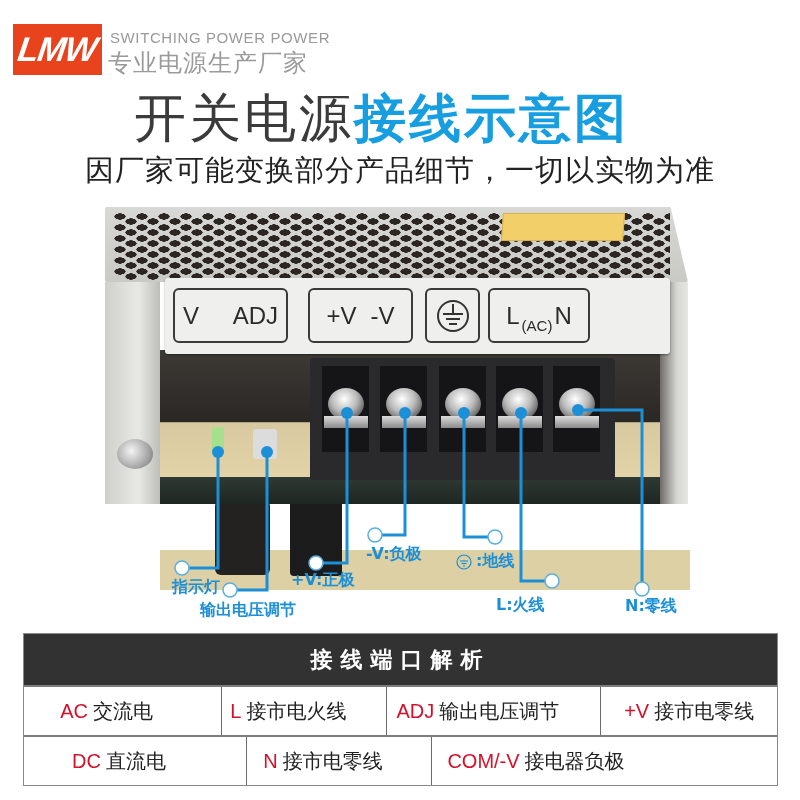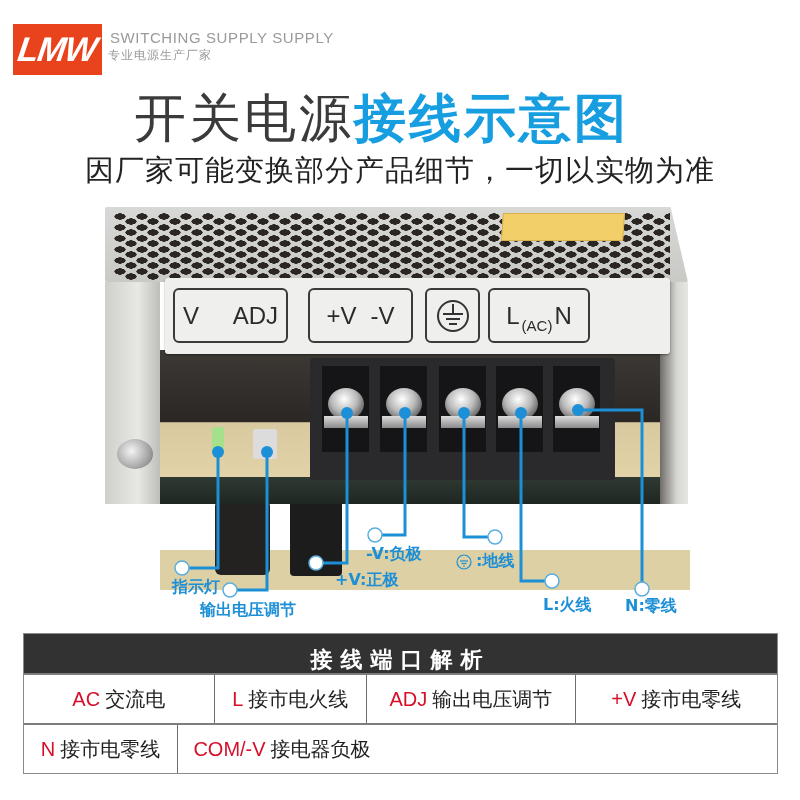--- a/index.html
+++ b/index.html
@@ -6,21 +6,21 @@
   html, body { width:800px; height:800px; background:#ffffff; overflow:hidden; }
   body { position:relative; font-family:"DejaVu Sans", "Liberation Sans", sans-serif; }
 
   
   .logo-box { position:absolute; left:13px; top:24px; width:89px; height:51px; background:#e8431d;
     display:flex; align-items:center; justify-content:center; }
   .logo-text { color:#fff; font-family:"Liberation Sans", sans-serif; font-weight:bold; font-style:italic;
     font-size:34px; letter-spacing:-1px; transform:skewX(-8deg); }
   .brand-en { position:absolute; left:110px; top:29px; font-family:"Liberation Sans", sans-serif;
     font-size:15px; color:#9a9a9a; letter-spacing:0.6px; }
-  .brand-cn { position:absolute; left:108px; top:47px; font-size:12px; color:#9a9a9a; letter-spacing:1px; }
+  .brand-cn { position:absolute; left:108px; top:47px; font-size:24px; color:#9a9a9a; letter-spacing:1px; }
 
   
   .title { position:absolute; left:0; width:763px; top:86px; text-align:center; font-size:52px;
     letter-spacing:3px; white-space:nowrap; line-height:64px; }
   .title .gray { color:#3b3b3b; font-weight:300; }
   .title .blue { color:#169ee0; font-weight:bold; }
   .subtitle { position:absolute; left:0; width:800px; top:150px; text-align:center; font-size:29px;
     color:#222; letter-spacing:1px; line-height:40px; }
 
   
@@ -67,38 +67,38 @@
   .screw { position:absolute; left:6px; top:22px; width:36px; height:32px; border-radius:50%;
     background:radial-gradient(circle at 45% 35%,#ffffff,#b9b9b9 45%,#5a5a5a 80%); }
   .screw-washer { position:absolute; left:2px; top:50px; width:44px; height:12px; background:linear-gradient(180deg,#dcdcdc,#8a8a8a); }
 
   
   .callouts { position:absolute; left:0; top:0; width:800px; height:800px; pointer-events:none; }
   .callout-label { position:absolute; color:#1d8fd6; font-size:16px; white-space:nowrap; font-weight:bold; }
 
   
   .legend-table { position:absolute; left:23px; top:633px; width:755px; border:1px solid #8a8a8a; }
-  .legend-header { height:39px; background:#323232; color:#ffffff; text-align:center; font-size:22px;
+  .legend-header { height:51px; background:#323232; color:#ffffff; text-align:center; font-size:22px;
     line-height:51px; letter-spacing:8px; font-weight:bold; }
-  .legend-row { display:flex; height:50px; border-top:2px solid #7d7d7d; }
+  .legend-row { display:flex; height:50px; border-top:2px solid #7d7d7d;gap:32px; }
   .legend-cell { display:flex; align-items:center; justify-content:center; font-size:20px; color:#222;
     border-left:1px solid #6d6d6d; white-space:nowrap; }
   .legend-cell:first-child { border-left:none; }
   .c1 { width:190px; } .c2 { width:153px; } .c3 { width:209px; } .c4 { width:203px; }
   .code { color:#d6102a; margin-right:5px; font-family:"Liberation Sans", sans-serif; }
   .gnd-red { width:26px; height:26px; border:2px solid #d6102a; border-radius:50%; display:inline-flex;
     align-items:center; justify-content:center; margin-right:14px; }
 </style>
 </head>
 <body>
 
 <div class="logo-box">
   <span class="logo-text">LMW</span>
 </div>
-<div class="brand-en">SWITCHING SUPPLY SUPPLY</div>
+<div class="brand-en">SWITCHING POWER POWER</div>
 <div class="brand-cn">专业电源生产厂家</div>
 
 <div class="title">
   <span class="gray">开关电源</span><span class="blue">接线示意图</span>
 </div>
 <div class="subtitle">因厂家可能变换部分产品细节，一切以实物为准</div>
 
 <div class="psu">
   <div class="case-top">
     <div class="holes"></div>
@@ -198,32 +198,32 @@
     <circle cx="316" cy="563" r="7"></circle>
     <circle cx="375" cy="535" r="7"></circle>
     <circle cx="495" cy="537" r="7"></circle>
     <circle cx="552" cy="581" r="7"></circle>
     <circle cx="642" cy="589" r="7"></circle>
   </g>
 </svg>
 
 <div class="callout-label" style="left:172px; top:577px;">指示灯</div>
 <div class="callout-label" style="left:200px; top:600px;">输出电压调节</div>
-<div class="callout-label" style="left:291px; top:570px;margin-left:44px;">+V:正极</div>
+<div class="callout-label" style="left:291px; top:570px;">+V:正极</div>
 <div class="callout-label" style="left:366px; top:544px;">-V:负极</div>
 <div class="callout-label" style="left:456px; top:551px; display:flex; align-items:center;text-align:center;">
   <svg width="16" height="16" viewBox="0 0 16 16" style="margin-right:4px">
     <circle cx="8" cy="8" r="7" fill="none" stroke="#1d8fd6" stroke-width="1.2"></circle>
     <line x1="4" y1="7" x2="12" y2="7" stroke="#1d8fd6" stroke-width="1.2"></line>
     <line x1="5.5" y1="9.5" x2="10.5" y2="9.5" stroke="#1d8fd6" stroke-width="1.2"></line>
     <line x1="7" y1="12" x2="9" y2="12" stroke="#1d8fd6" stroke-width="1.2"></line>
   </svg>
   <span>:地线</span>
 </div>
-<div class="callout-label" style="left:543px; top:595px;">L:火线</div>
+<div class="callout-label" style="left:496px; top:595px;">L:火线</div>
 <div class="callout-label" style="left:625px; top:596px;">N:零线</div>
 
 <div class="legend-table">
   <div class="legend-header">接线端口解析</div>
   <div class="legend-row">
     <div class="legend-cell c1">
         <span class="code">AC</span>
         <span>交流电</span>
       </div>
     <div class="legend-cell c2">
@@ -233,20 +233,24 @@
     <div class="legend-cell c3">
         <span class="code">ADJ</span>
         <span>输出电压调节</span>
       </div>
     <div class="legend-cell c4">
         <span class="code">+V</span>
         <span>接市电零线</span>
       </div>
   </div>
   <div class="legend-row">
+    <div class="legend-cell c1">
+        <span class="code">DC</span>
+        <span>直流电</span>
+      </div>
     <div class="legend-cell c2">
         <span class="code">N</span>
         <span>接市电零线</span>
       </div>
     <div class="legend-cell c3">
         <span class="code">COM/-V</span>
         <span>接电器负极</span>
       </div>
   </div>
 </div>

